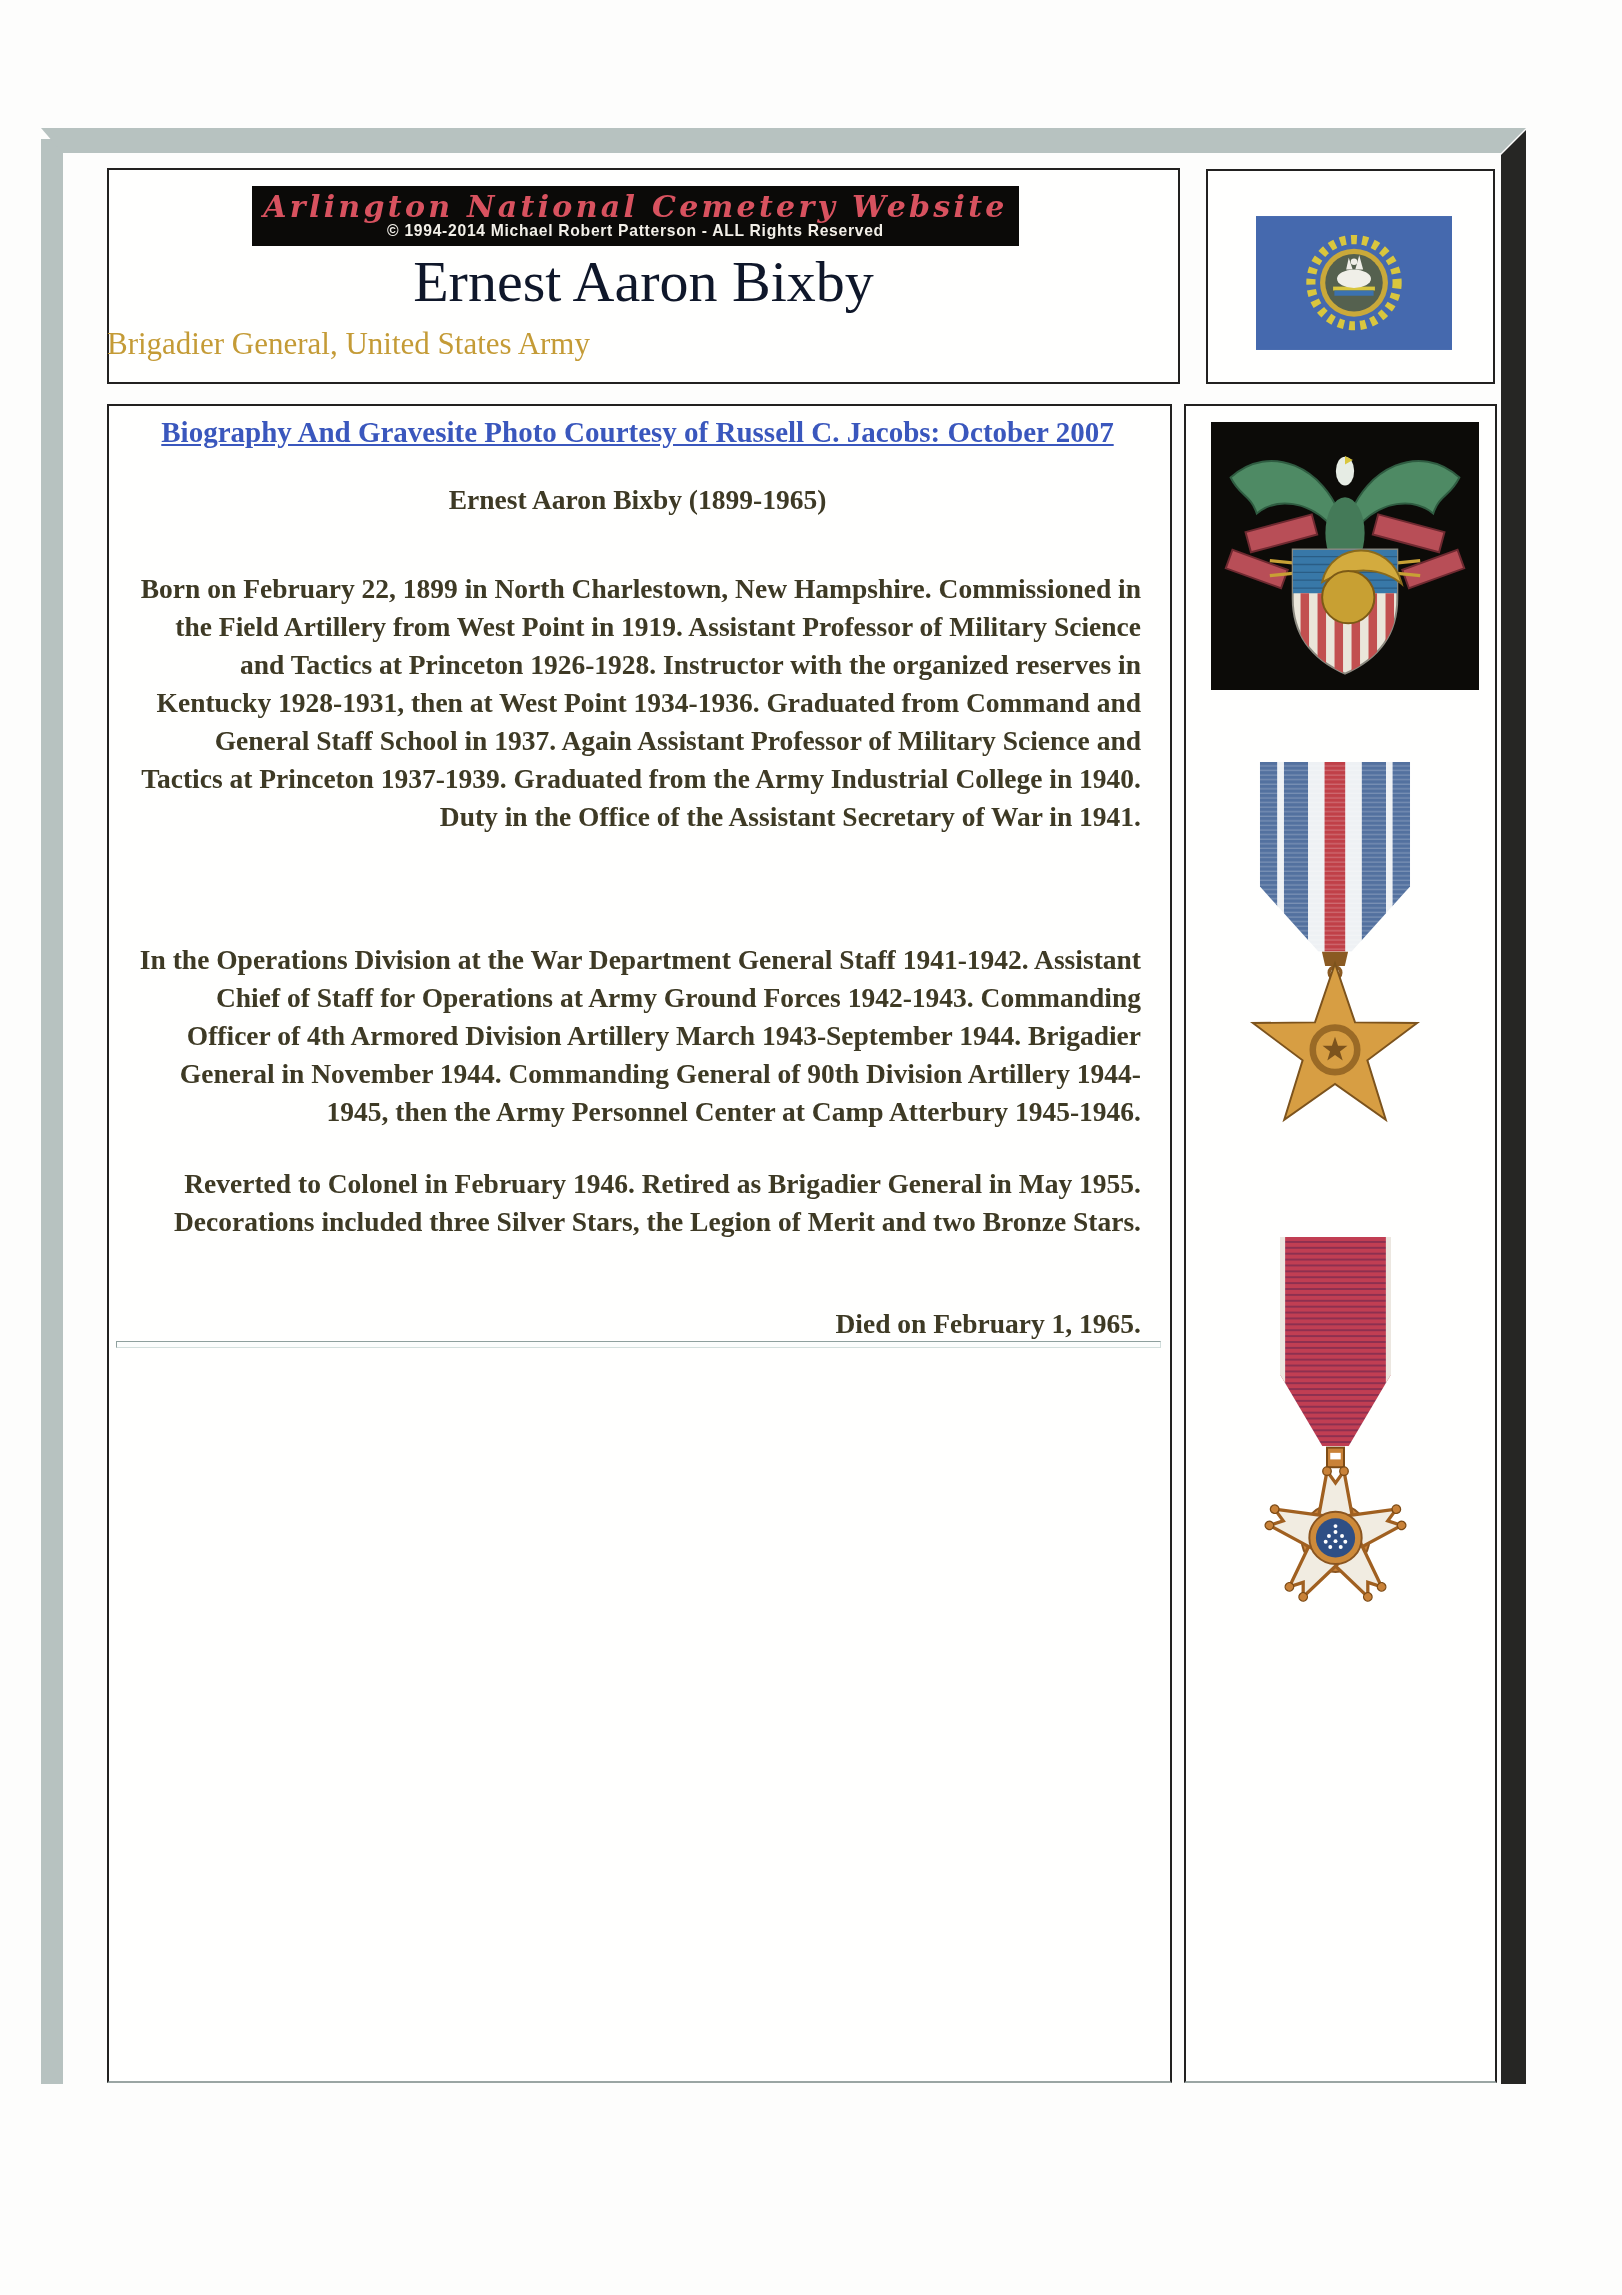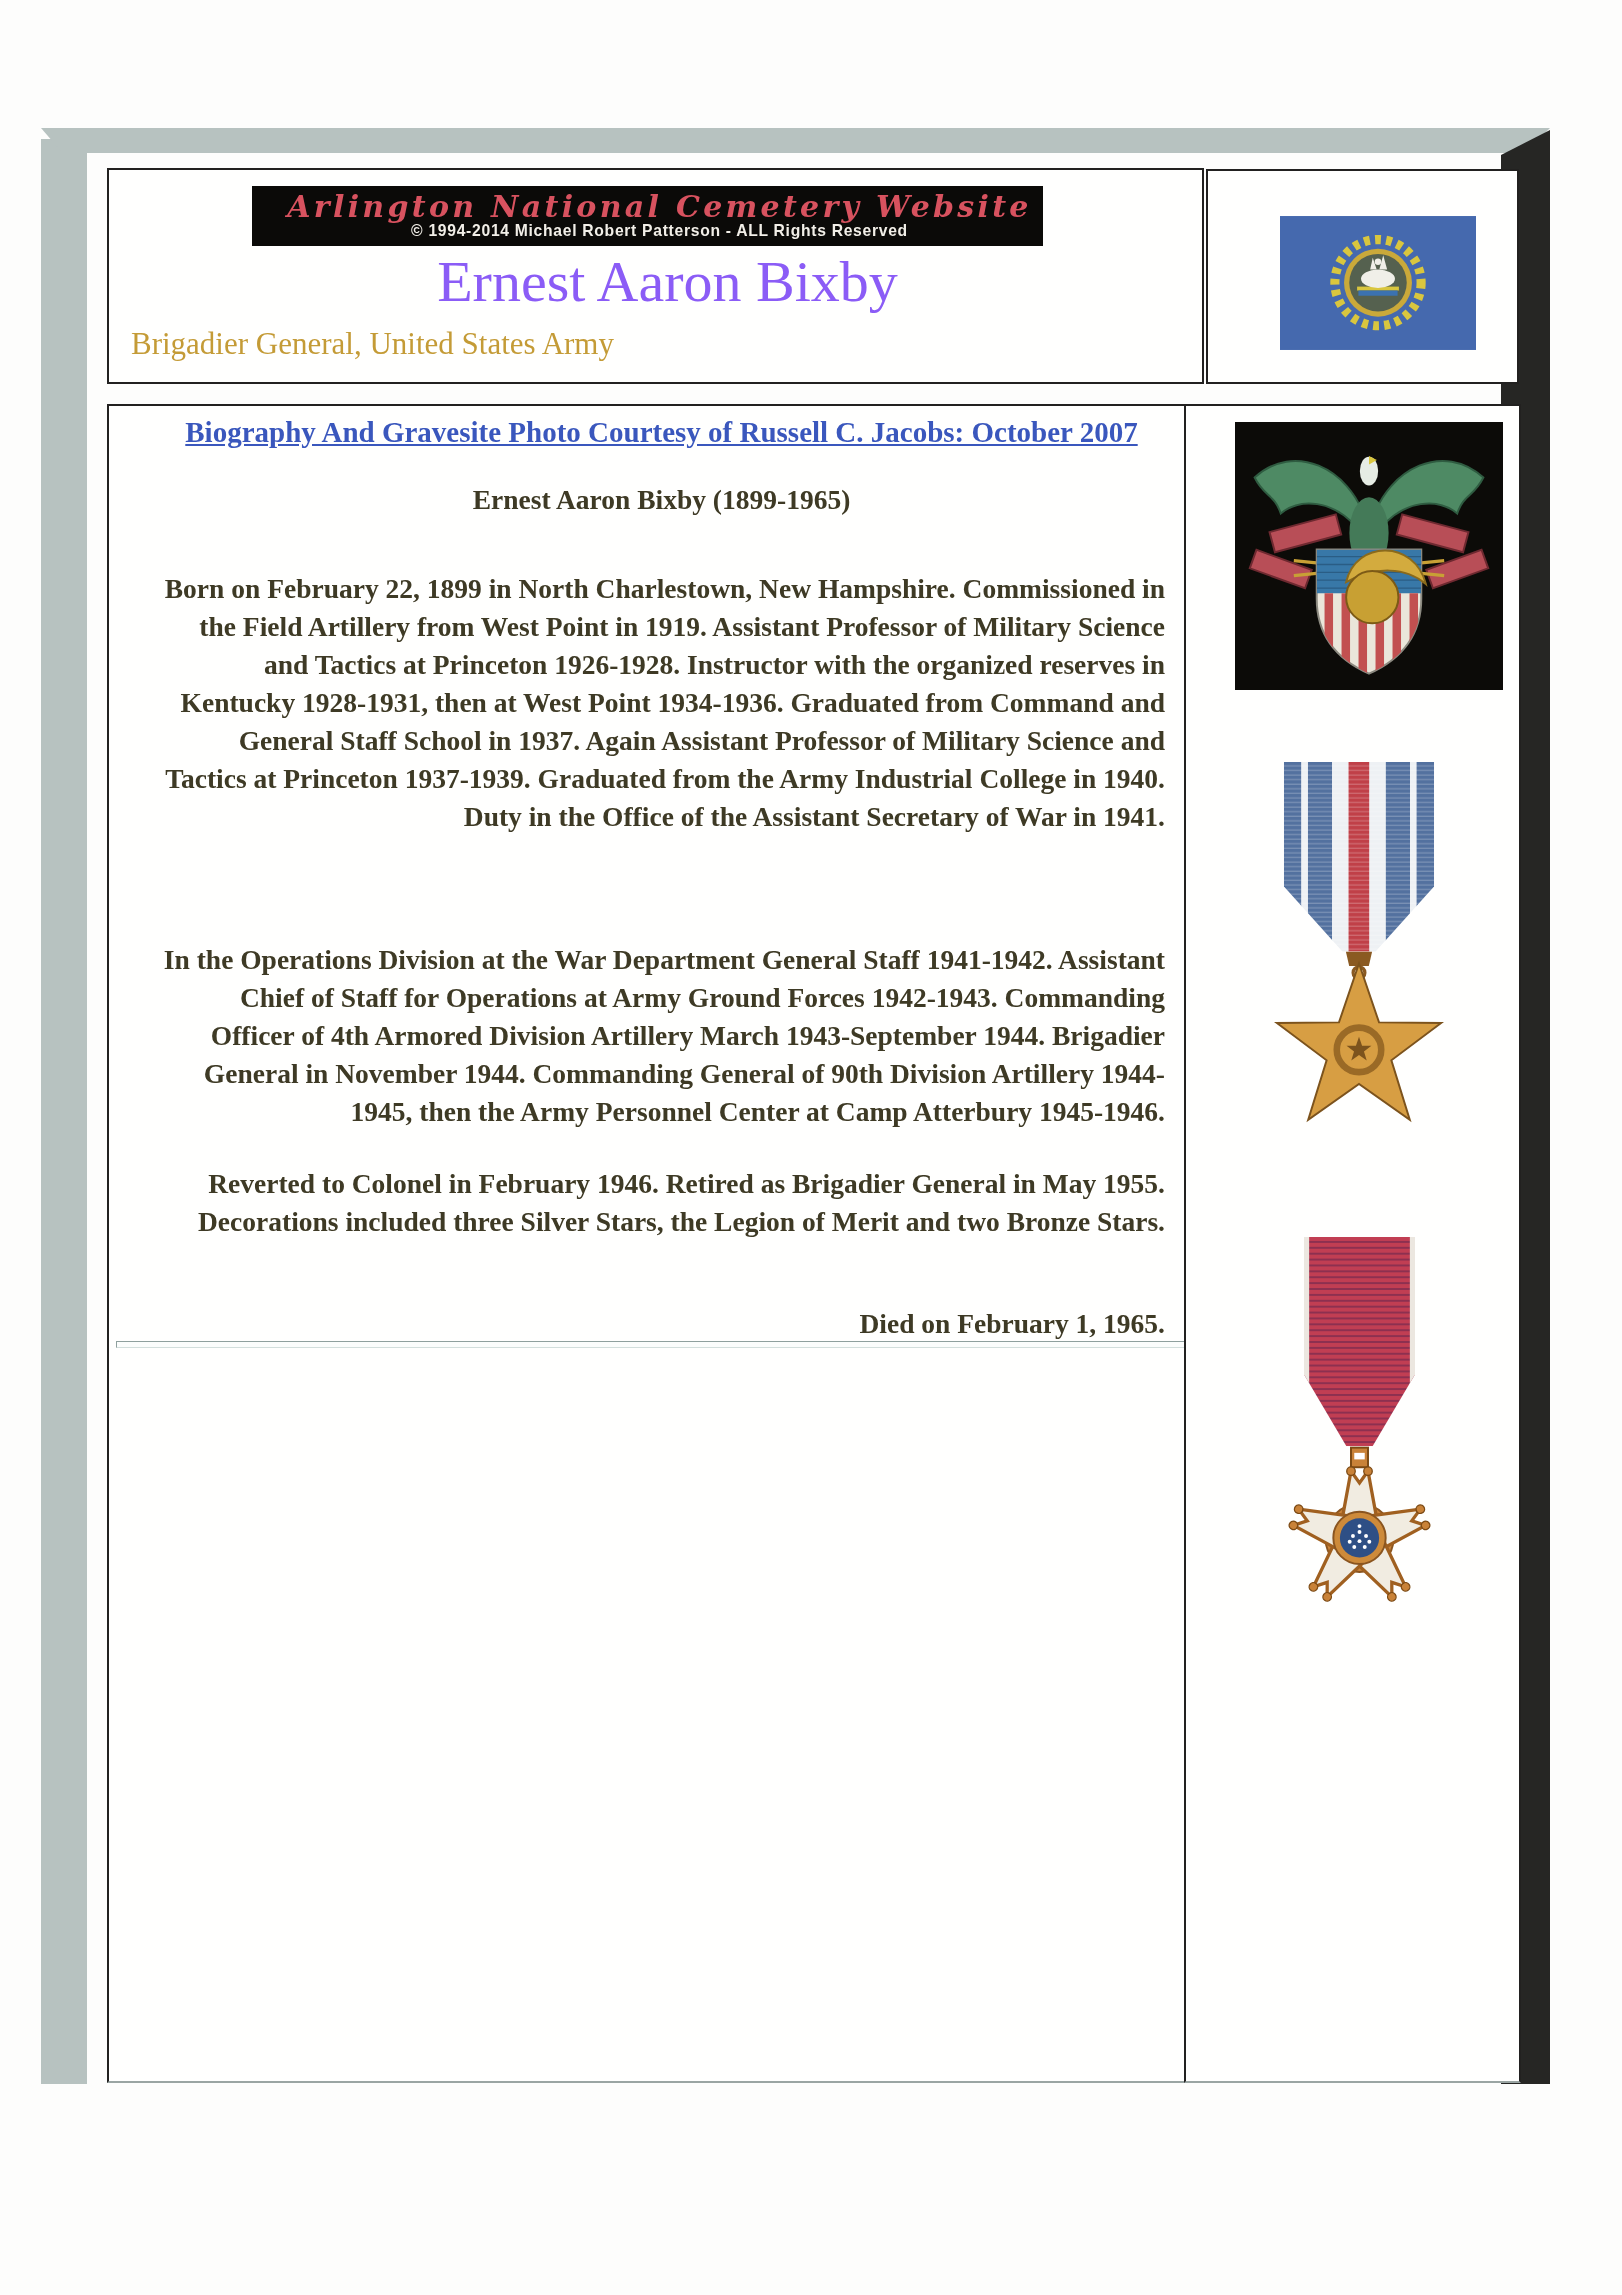--- a/index.html
+++ b/index.html
@@ -1,39 +1,39 @@
 <!DOCTYPE html>
 <html style="font-size:10.5px"><head>
 <meta charset="utf-8">
 <style>
   html,body{margin:0;padding:0;background:#fdfdfc;}
   .page{position:relative;width:1623px;height:2295px;background:#fdfdfc;overflow:hidden;
         font-family:"Liberation Serif", serif;}
-  .abs{position:absolute;padding-left:24px;}
+  .abs{position:absolute;}
   
   .band-top{left:41px;top:128px;width:1485px;height:25px;background:#b7c2c0;
             clip-path:polygon(0 0,100% 0,calc(100% - 25px) 100%,21.6px 100%);}
   .band-left{left:41px;top:139px;width:21.6px;height:1945px;background:#b7c2c0;}
   .band-right{left:1501px;top:130px;width:25px;height:1954px;background:#262624;
               clip-path:polygon(0 25px,100% 0,100% 100%,0 100%);}
   
   .box{border:2px solid #222120;background:#fffffe;}
   .header-box{left:107px;top:168px;width:1069px;height:212px;}
   .flag-box{left:1206px;top:169px;width:285px;height:211px;}
   .bio-box{left:107px;top:404px;width:1061px;height:1675px;border-bottom-color:#9aa5a3;}
   .side-box{left:1184px;top:404px;width:309px;height:1675px;border-bottom-color:#9aa5a3;}
   
   .banner{left:252px;top:186px;width:767px;height:60px;background:#0b0a08;text-align:center;}
   .banner-title{margin-top:5.2px;font-family:"DejaVu Serif", serif;font-style:italic;font-weight:bold;
                 font-size:30px;letter-spacing:3.3px;color:#d8525f;line-height:31px;white-space:nowrap;}
   .banner-copy{font-family:"Liberation Sans", sans-serif;font-weight:bold;font-size:15.7px;
                color:#f2efe8;letter-spacing:0.7px;line-height:18.3px;}
   
   .page-title{left:107px;top:250px;width:1073px;text-align:center;font-size:58px;line-height:63px;
-              color:#8b5cf6;}
+              color:#0f172a;}
   .page-subtitle{left:107px;top:325px;width:1073px;font-size:31px;line-height:37px;
                  color:#c49b36;}
   
   .credit{left:120px;top:416px;width:1035px;text-align:center;font-size:29px;font-weight:bold;}
   .credit a{color:#3a57bd;text-decoration:underline;cursor:pointer;}
   .bio-heading{left:120px;top:484px;width:1035px;text-align:center;font-size:27.5px;font-weight:bold;
                color:#3e3a25;}
   .para{left:133px;width:1008px;text-align:right;font-size:27.5px;line-height:38px;
         font-weight:bold;color:#3e3a25;}
   .p1{top:542px;} .p2{top:893px;margin-top:48px;} .p3{top:1137px;} .died{top:1277px;}

